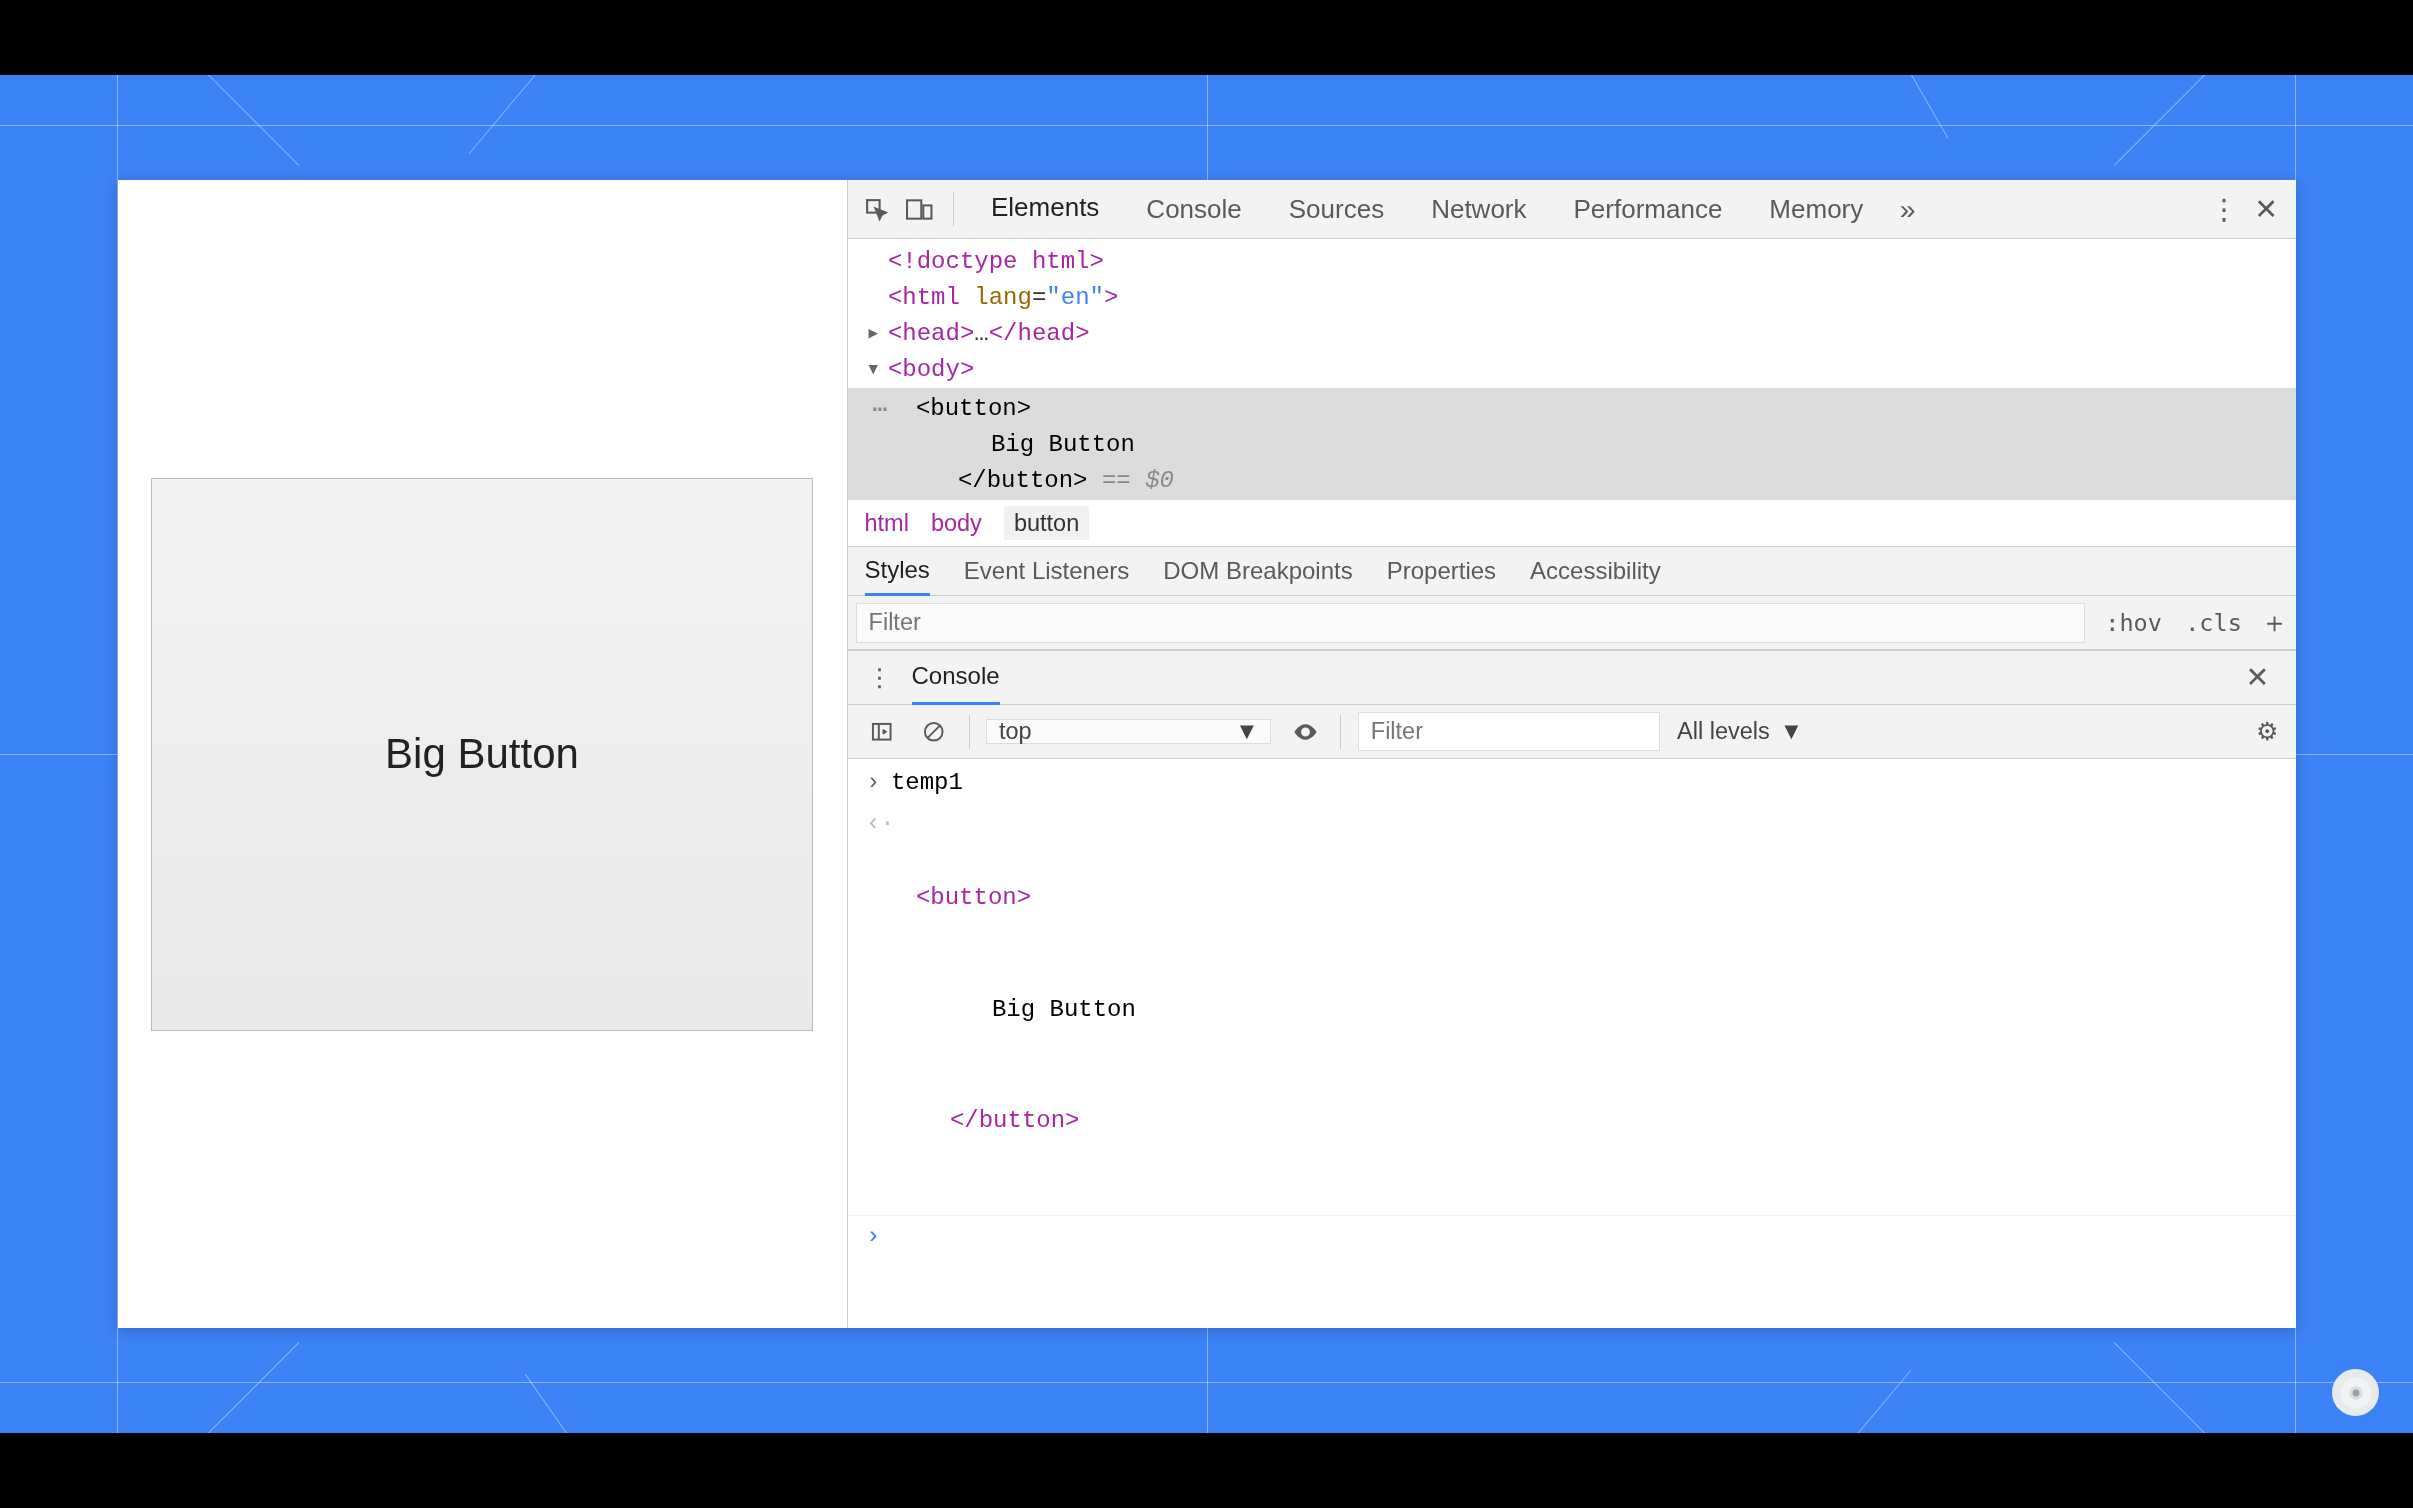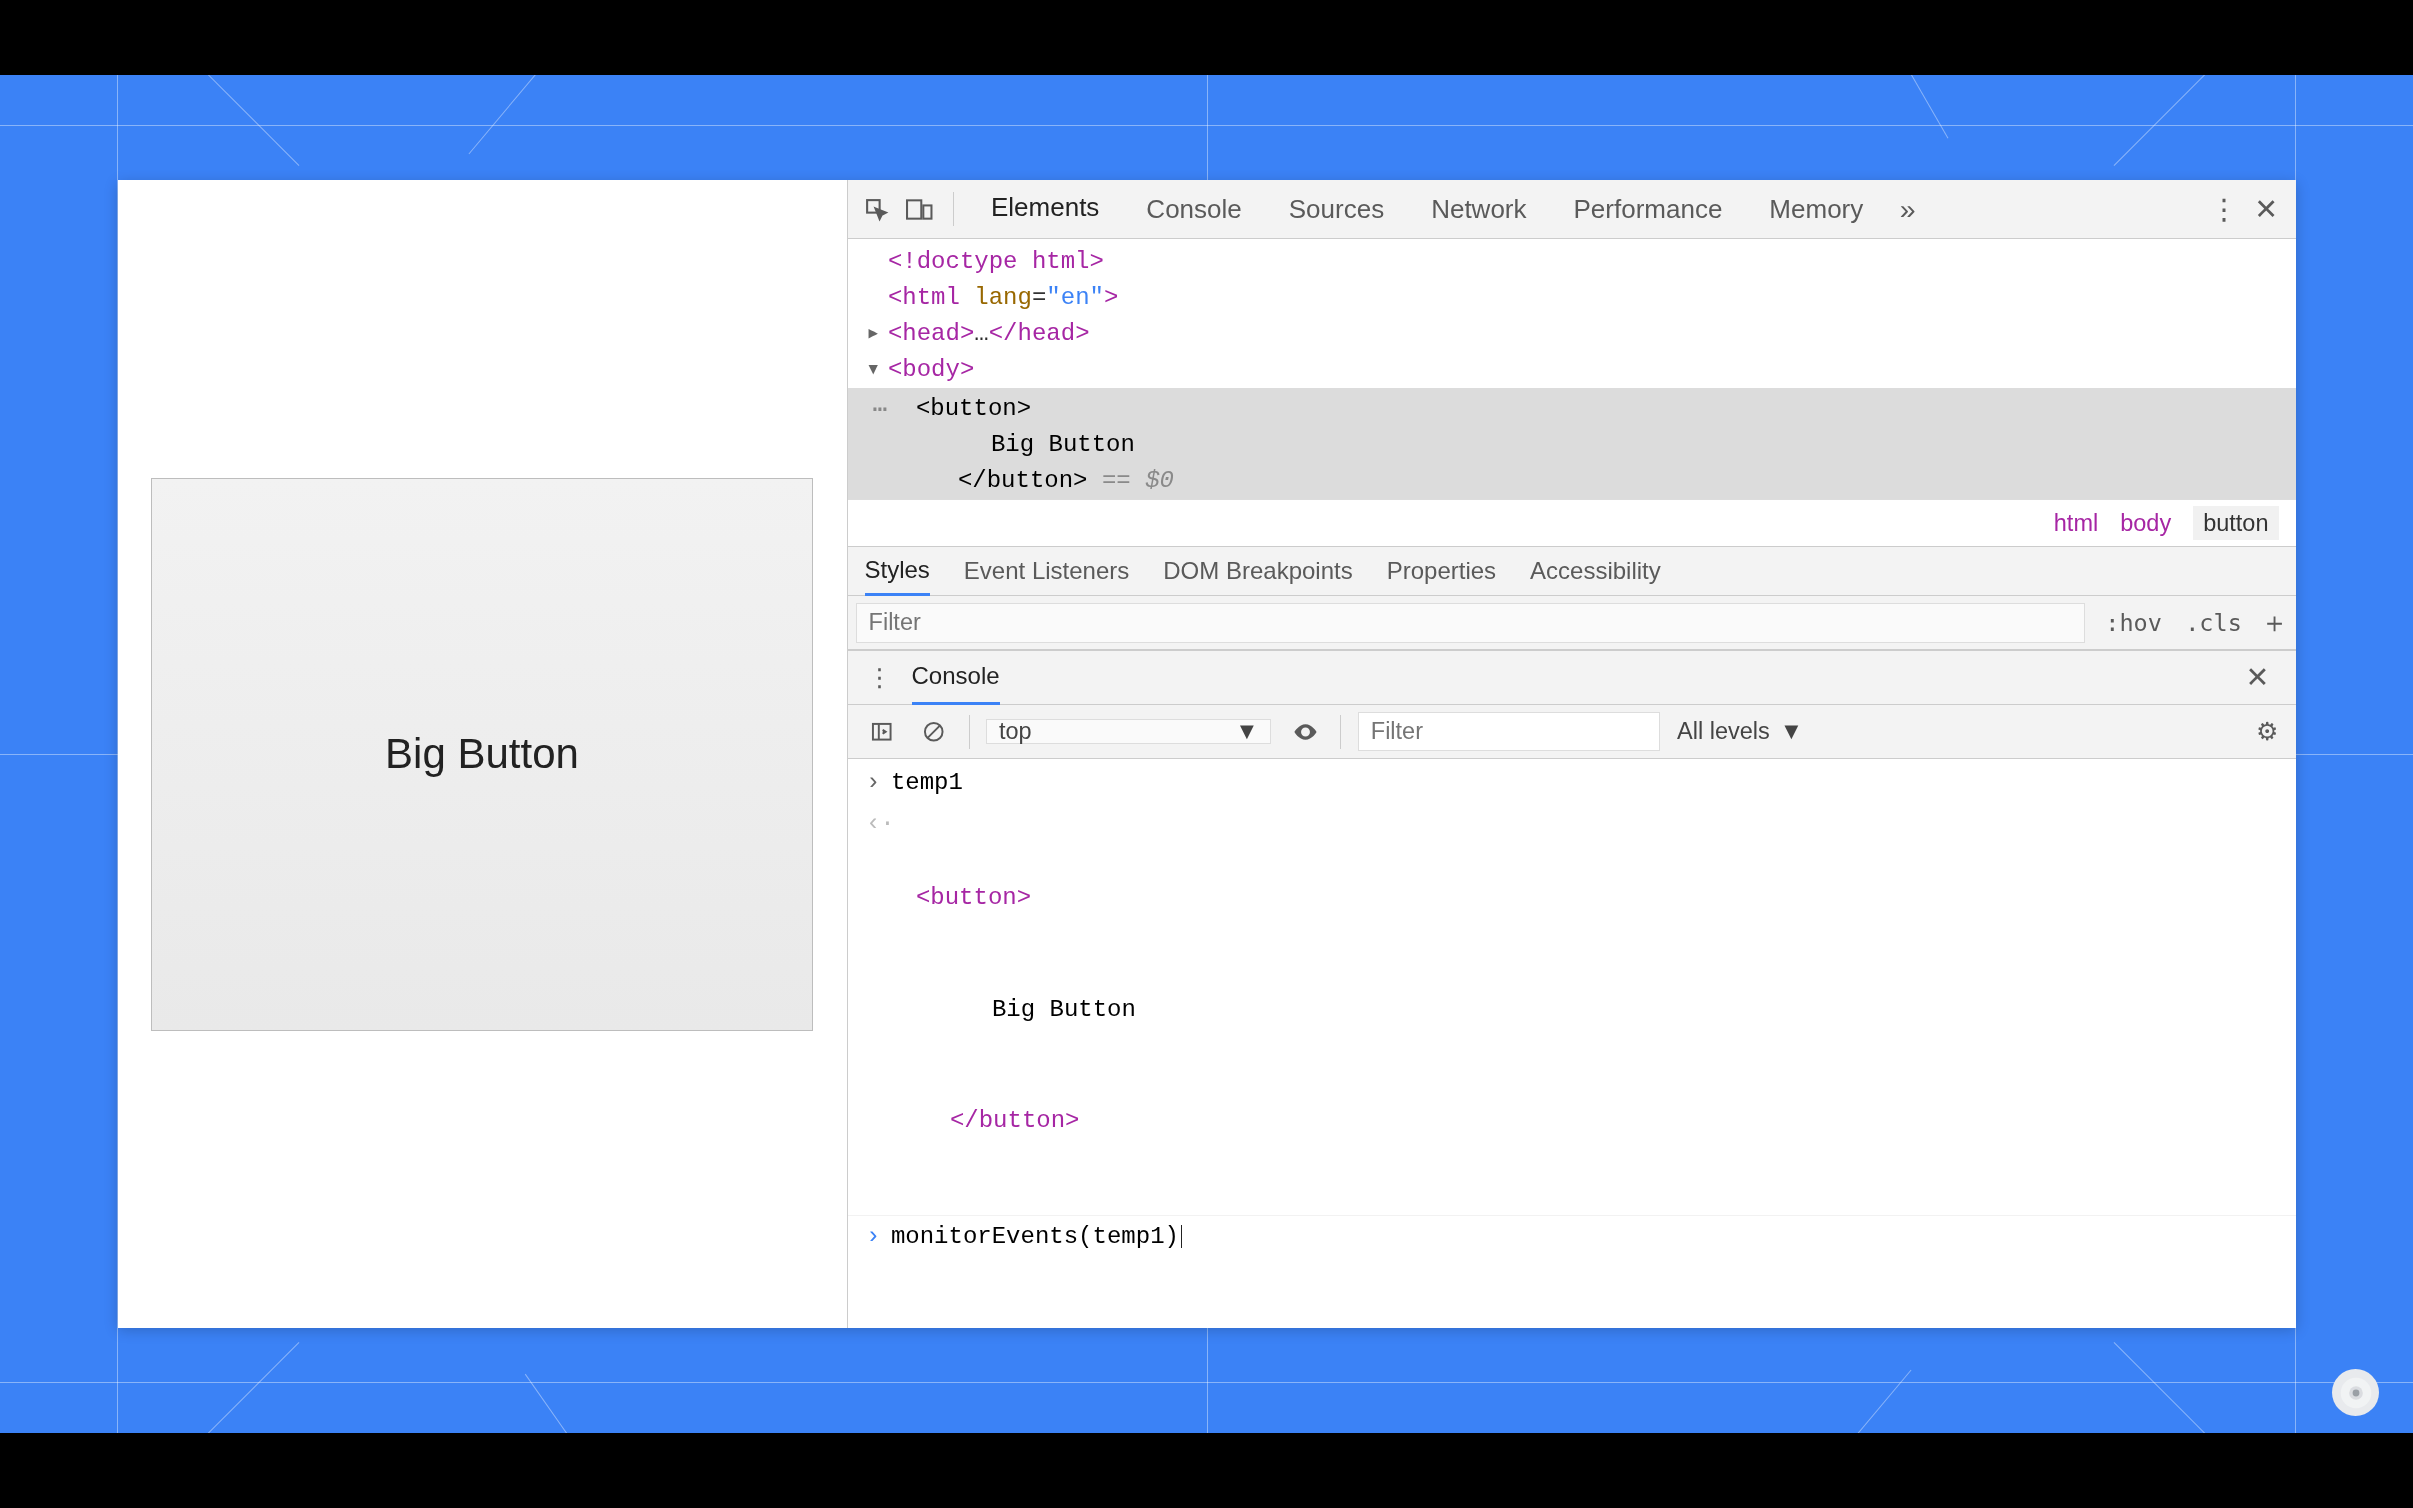--- a/index.html
+++ b/index.html
@@ -175,21 +175,20 @@
 .breadcrumb {
   height: 47px;
   background: #fff;
   border-top: 0.8px solid #ddd;
   display: flex;
   align-items: center;
   padding: 0 17px;
   font-size: 23.5px;
   gap: 22px;
   color: #a626a4;
-  justify-content: flex-end;
 }
 .breadcrumb .crumb.last {
   background: #f1f1f1;
   color: #333;
   padding: 3.4px 10px;
 }
 
 
 .sidepanel-tabs {
   height: 50px;
@@ -541,21 +540,20 @@
         <div class="cons-row">
           <div class="cons-caret" style="color:#bbb;">‹·</div>
           <div class="cons-text">
             <div style="padding-left:25px;"><span class="tag">&lt;button&gt;</span></div>
             <div style="padding-left:101px;"><span>Big Button</span></div>
             <div style="padding-left:59px;"><span class="tag">&lt;/button&gt;</span></div>
           </div>
         </div>
         <div class="cons-row noborder">
           <div class="cons-caret blue">›</div>
-          <div class="cons-text"><span>monitorEvents(temp1)</span><span class="cursor"></span></div>
         </div>
       </div>
 
     </div>
   </div>
 
   <div class="chrome-logo">
     <svg width="34" height="34" viewBox="0 0 40 40">
       <circle cx="20" cy="20" r="18" fill="#f1f3f4"></circle>
       <circle cx="20" cy="20" r="8" fill="#dadce0"></circle>

